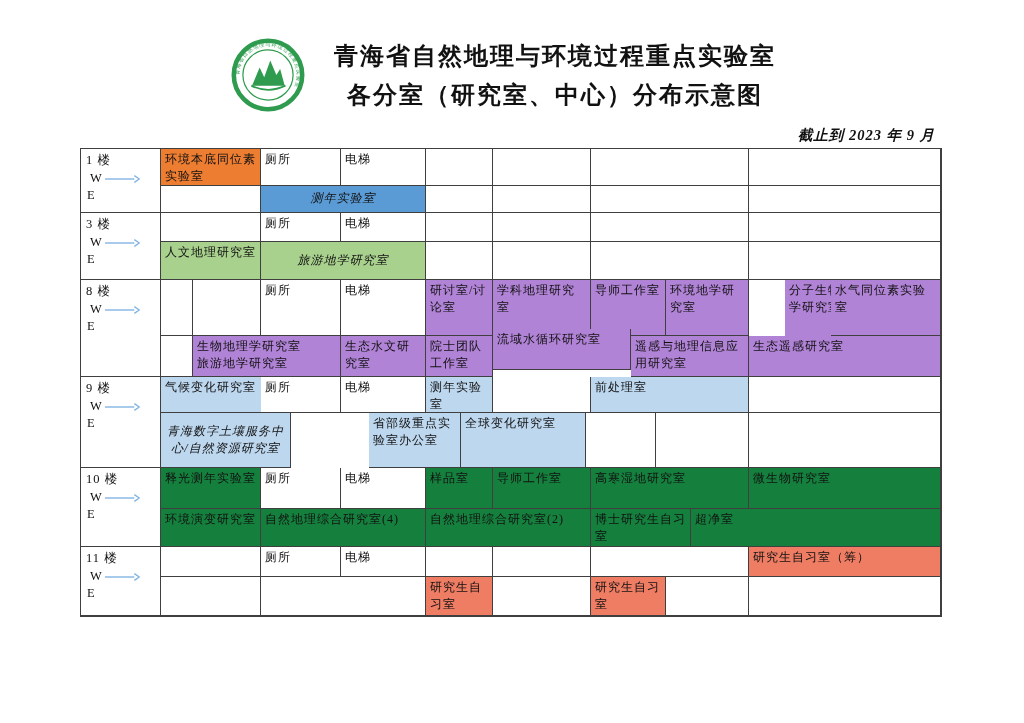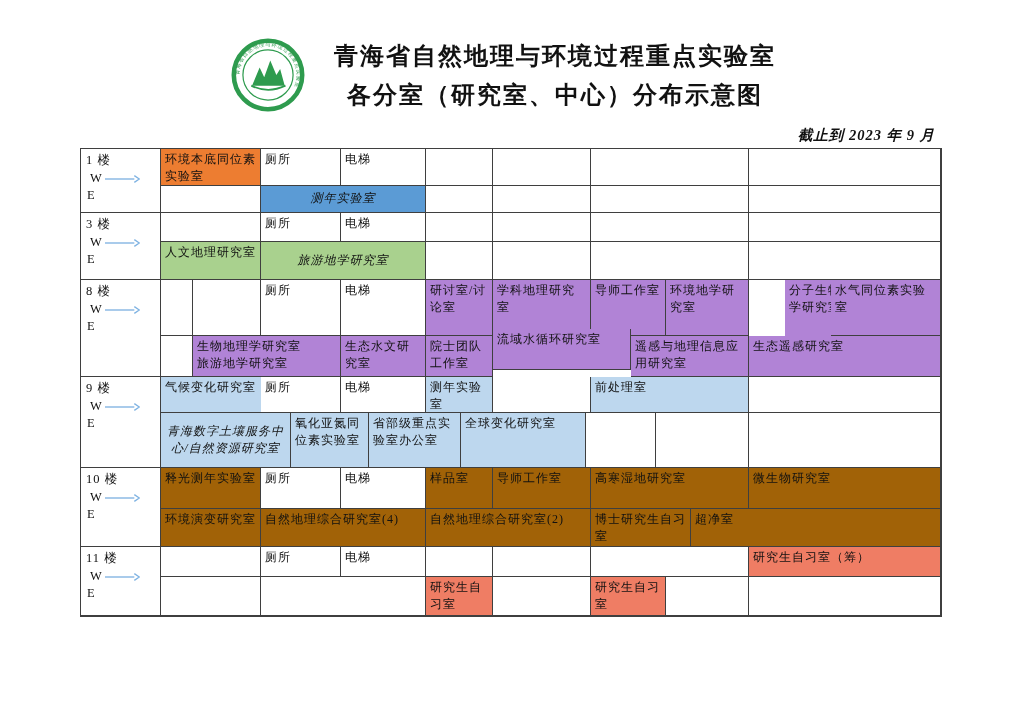--- a/index.html
+++ b/index.html
@@ -19,21 +19,21 @@
   .fcell{position:absolute;box-sizing:border-box;border-right:1px solid #3f3f3f;border-bottom:1px solid #3f3f3f;
          font-size:12.5px;padding:3px 20px 0 5px;letter-spacing:1px;background:#fff;}
   .fcell .wline{display:flex;align-items:center;gap:2px;margin-top:2px;padding-left:4px;}
   .fcell .eline{margin-top:2px;padding-left:1px;}
   [data-color="white"]{background:#ffffff;}
   [data-color="orange"]{background:#ED7D31;}
   [data-color="blue"]{background:#5B9BD5;}
   [data-color="green"]{background:#A9D18E;}
   [data-color="purple"]{background:#B183D6;}
   [data-color="lightblue"]{background:#BDD7EE;}
-  [data-color="yellow"]{background:#a16207;}
+  [data-color="yellow"]{background:#15803d;}
   [data-color="salmon"]{background:#EF7D64;}
 </style>
 </head>
 <body>
 
 <div class="page">
 
   <svg class="logo" viewBox="0 0 100 100">
     <circle cx="50" cy="50" r="45" fill="none" stroke="#2E9B4E" stroke-width="6"></circle>
     <circle cx="50" cy="50" r="33" fill="none" stroke="#2E9B4E" stroke-width="1.6"></circle>
@@ -173,21 +173,20 @@
 
     <div class="c" style="left:80px;top:228px;width:112px;height:36px" data-color="lightblue">气候变化研究室</div>
     <div class="c" style="left:180px;top:228px;width:80px;height:36px" data-color="white">厕所</div>
     <div class="c" style="left:260px;top:228px;width:85px;height:36px" data-color="white">电梯</div>
     <div class="c" style="left:345px;top:228px;width:67px;height:36px" data-color="lightblue">测年实验室</div>
     <div class="c" style="left:412px;top:228px;width:98px;height:36px" data-color="white"></div>
     <div class="c" style="left:510px;top:228px;width:158px;height:36px" data-color="lightblue">前处理室</div>
     <div class="c" style="left:668px;top:228px;width:192px;height:36px" data-color="white"></div>
 
     <div class="c tc" style="left:80px;top:264px;width:130px;height:55px" data-color="lightblue">青海数字土壤服务中心/自然资源研究室</div>
-    <div class="c" style="left:210px;top:264px;width:78px;height:55px" data-color="lightblue">氧化亚氮同位素实验室</div>
     <div class="c" style="left:288px;top:264px;width:92px;height:55px" data-color="lightblue">省部级重点实验室办公室</div>
     <div class="c" style="left:380px;top:264px;width:125px;height:55px" data-color="lightblue">全球变化研究室</div>
     <div class="c" style="left:505px;top:264px;width:70px;height:55px" data-color="white"></div>
     <div class="c" style="left:575px;top:264px;width:93px;height:55px" data-color="white"></div>
     <div class="c" style="left:668px;top:264px;width:192px;height:55px" data-color="white"></div>
 
     <div class="c" style="left:80px;top:319px;width:100px;height:41px" data-color="yellow">释光测年实验室</div>
     <div class="c" style="left:180px;top:319px;width:80px;height:41px" data-color="white">厕所</div>
     <div class="c" style="left:260px;top:319px;width:85px;height:41px" data-color="white">电梯</div>
     <div class="c" style="left:345px;top:319px;width:67px;height:41px" data-color="yellow">样品室</div>

